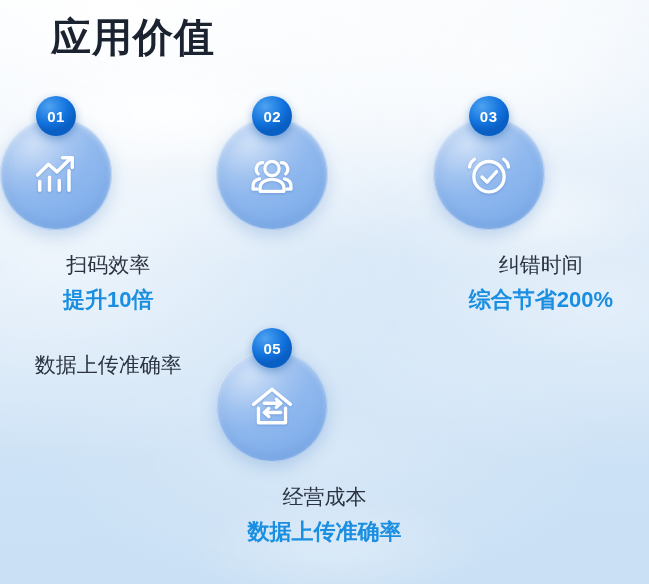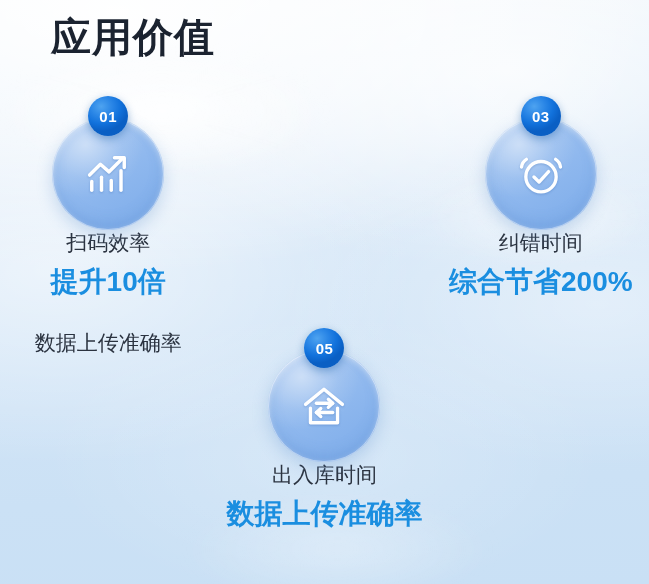--- a/index.html
+++ b/index.html
@@ -81,21 +81,20 @@
     top: 98px;
     width: 649px;
     display: grid;
     grid-template-columns: repeat(3, 1fr);
     grid-template-rows: 232px 232px;
   }
   .cell {
     position: relative;
     display: flex;
     flex-direction: column;
-    align-items: center;
   }
 
   
   .icon-wrap {
     position: relative;
     width: 112px;
     height: 112px;
     margin-top: 20px;
   }
   .circle {
@@ -155,30 +154,31 @@
   .badge-num {
     color: #ffffff;
     font-size: 15px;
     font-weight: 600;
     letter-spacing: 0.5px;
     line-height: 1;
   }
 
   
   .label {
+    margin-top: 22px;
     font-size: 21px;
     font-weight: 400;
     color: #2b3340;
     line-height: 1.2;
     white-space: nowrap;
     text-align: center;
   }
   .value {
     margin-top: 10px;
-    font-size: 28px;
+    font-size: 22px;
     font-weight: 700;
     color: #1a8ee0;
     line-height: 1.2;
     white-space: nowrap;
     text-align: center;
   }
 </style>
 </head>
 <body>
 
@@ -209,20 +209,36 @@
         </div>
         <div class="badge">
           <span class="badge-num">01</span>
         </div>
       </div>
       <div class="label">扫码效率</div>
       <div class="value">提升10倍</div>
     </div>
 
     <div class="cell">
+      <div class="icon-wrap">
+        <div class="circle"></div>
+        <div class="icon-glyph">
+          <svg viewBox="0 0 48 48" fill="none" stroke="#ffffff" stroke-width="3" stroke-linecap="round" stroke-linejoin="round">
+            <circle cx="24" cy="19" r="6.6"></circle>
+            <path d="M13 40 v-3.4 c0-4.6 4.9-7.6 11-7.6 s11 3 11 7.6 V40 z"></path>
+            <path d="M15.5 13.6 a6 6 0 0 0 -4.2 10.3"></path>
+            <path d="M10.4 38 H6.5 v-3 c0-3.2 2.4-5.6 6-6.5"></path>
+            <path d="M32.5 13.6 a6 6 0 0 1 4.2 10.3"></path>
+            <path d="M37.6 38 h3.9 v-3 c0-3.2-2.4-5.6-6-6.5"></path>
+          </svg>
+        </div>
+        <div class="badge">
+          <span class="badge-num">02</span>
+        </div>
+      </div>
     </div>
 
     <div class="cell">
       <div class="icon-wrap">
         <div class="circle"></div>
         <div class="icon-glyph">
           <svg viewBox="0 0 48 48" fill="none" stroke="#ffffff" stroke-width="3.1" stroke-linecap="round" stroke-linejoin="round">
             <circle cx="24" cy="26.5" r="14"></circle>
             <path d="M10.5 10.5 C8 12 6.4 14.6 6 17.6"></path>
             <path d="M37.5 10.5 C40 12 41.6 14.6 42 17.6"></path>
@@ -251,19 +267,19 @@
             <path d="M17 21.5 H32"></path>
             <path d="M28 17.8 L32 21.5 L28 25.2"></path>
             <path d="M32 30 H17"></path>
             <path d="M21 26.3 L17 30 L21 33.7"></path>
           </svg>
         </div>
         <div class="badge">
           <span class="badge-num">05</span>
         </div>
       </div>
-      <div class="label">出入库时间</div>
+      <div class="label">经营成本</div>
       <div class="value">数据上传准确率</div>
     </div>
 
 
   </div>
 </div>
 
 </body></html>

